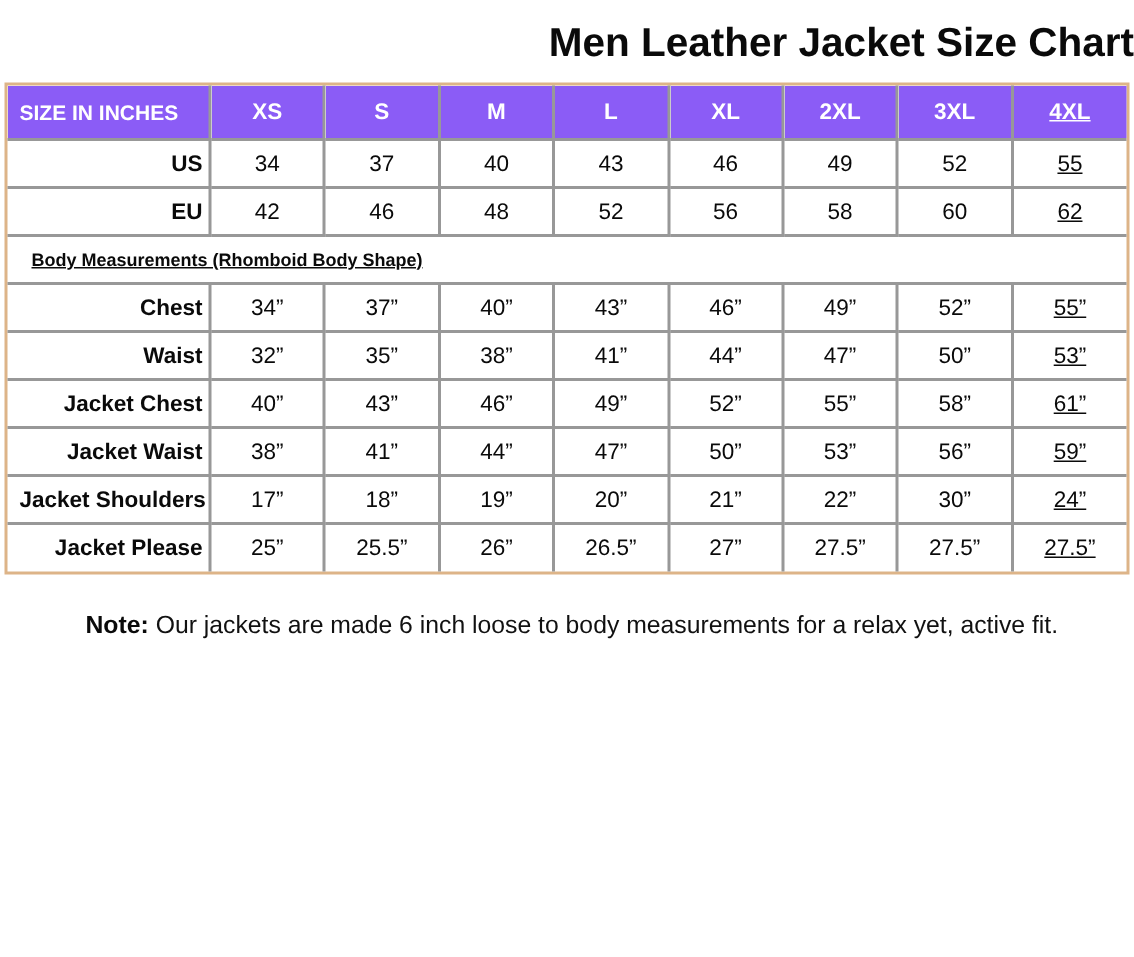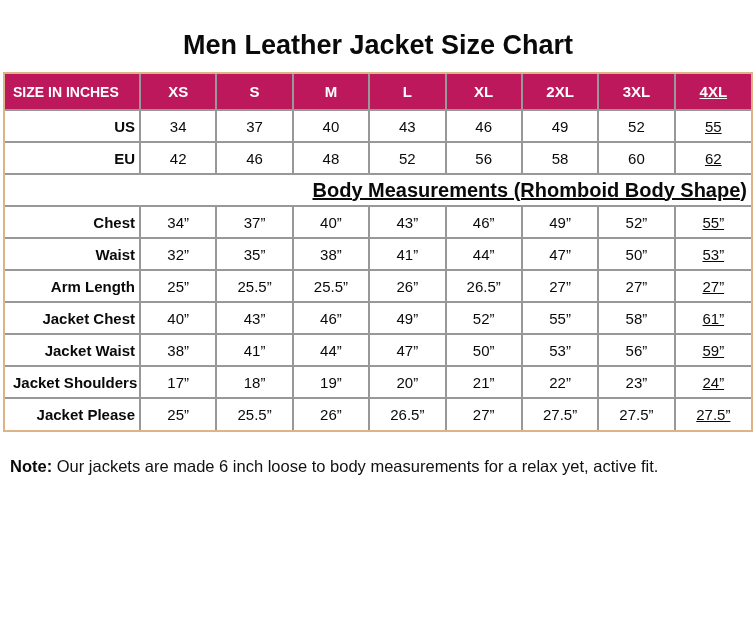--- a/index.html
+++ b/index.html
@@ -7,24 +7,24 @@
     margin: 0;
     padding: 0;
     width: 756px;
     height: 638px;
     background: #ffffff;
     font-family: "Liberation Sans", sans-serif;
     color: #000000;
     overflow: hidden;
   }
   h1.page-title {
-    text-align: center;
+    text-align: right;
     font-size: 27px;
     font-weight: bold;
-    margin: 30px 0 11px 0;
+    margin: 13px 0 11px 0;
     color: #0a0a0a;
   }
   .table-wrap {
     margin: 0 3px;
     border: 2px solid #ddb488;
   }
   table.size-chart {
     width: 100%;
     border-collapse: collapse;
     table-layout: fixed;
@@ -35,21 +35,21 @@
     overflow: hidden;
     white-space: nowrap;
   }
   
   thead th { border-top: 0; }
   tbody tr:last-child td { border-bottom: 0; }
   th:first-child, td:first-child { border-left: 0; }
   th:last-child, td:last-child { border-right: 0; text-decoration: underline; }
 
   thead th {
-    background: #be185d;
+    background: #8b5cf6;
     color: #ffffff;
     font-weight: bold;
     font-size: 15px;
     height: 36px;
     text-align: center;
   }
   thead th.first {
     text-align: left;
     padding-left: 8px;
     font-size: 14px;
@@ -59,32 +59,32 @@
     font-size: 15px;
     text-align: center;
     color: #0a0a0a;
   }
   tbody td.rowlabel {
     text-align: right;
     padding-left: 8px;
     font-weight: bold;
   }
   tbody td.section {
-    text-align: right;
+    text-align: left;
     padding-left: 16px;
     font-weight: bold;
-    font-size: 20px;
+    font-size: 12px;
   }
   p.note {
     margin: 19px 10px 0 10px;
     font-size: 16.5px;
     line-height: 30px;
     color: #111111;
   }
-  p.note b { color: #0a0a0a; }
+  p.note b { color: #0a0a0a; margin-left: 47px; }
 </style>
 </head>
 <body>
 
 <h1 class="page-title">Men Leather Jacket Size Chart</h1>
 
 <div class="table-wrap">
   <table class="size-chart">
     <colgroup>
         <col style="width: 135px;">
@@ -152,31 +152,20 @@
           <td>32”</td>
           <td>35”</td>
           <td>38”</td>
           <td>41”</td>
           <td>44”</td>
           <td>47”</td>
           <td>50”</td>
           <td>53”</td>
         </tr>
         <tr>
-          <td class="rowlabel">Arm Length</td>
-          <td>25”</td>
-          <td>25.5”</td>
-          <td>25.5”</td>
-          <td>26”</td>
-          <td>26.5”</td>
-          <td>27”</td>
-          <td>27”</td>
-          <td>27”</td>
-        </tr>
-        <tr>
           <td class="rowlabel">Jacket Chest</td>
           <td>40”</td>
           <td>43”</td>
           <td>46”</td>
           <td>49”</td>
           <td>52”</td>
           <td>55”</td>
           <td>58”</td>
           <td>61”</td>
         </tr>
@@ -192,21 +181,21 @@
           <td>59”</td>
         </tr>
         <tr>
           <td class="rowlabel">Jacket Shoulders</td>
           <td>17”</td>
           <td>18”</td>
           <td>19”</td>
           <td>20”</td>
           <td>21”</td>
           <td>22”</td>
-          <td>23”</td>
+          <td>30”</td>
           <td>24”</td>
         </tr>
         <tr>
           <td class="rowlabel">Jacket Please</td>
           <td>25”</td>
           <td>25.5”</td>
           <td>26”</td>
           <td>26.5”</td>
           <td>27”</td>
           <td>27.5”</td>

